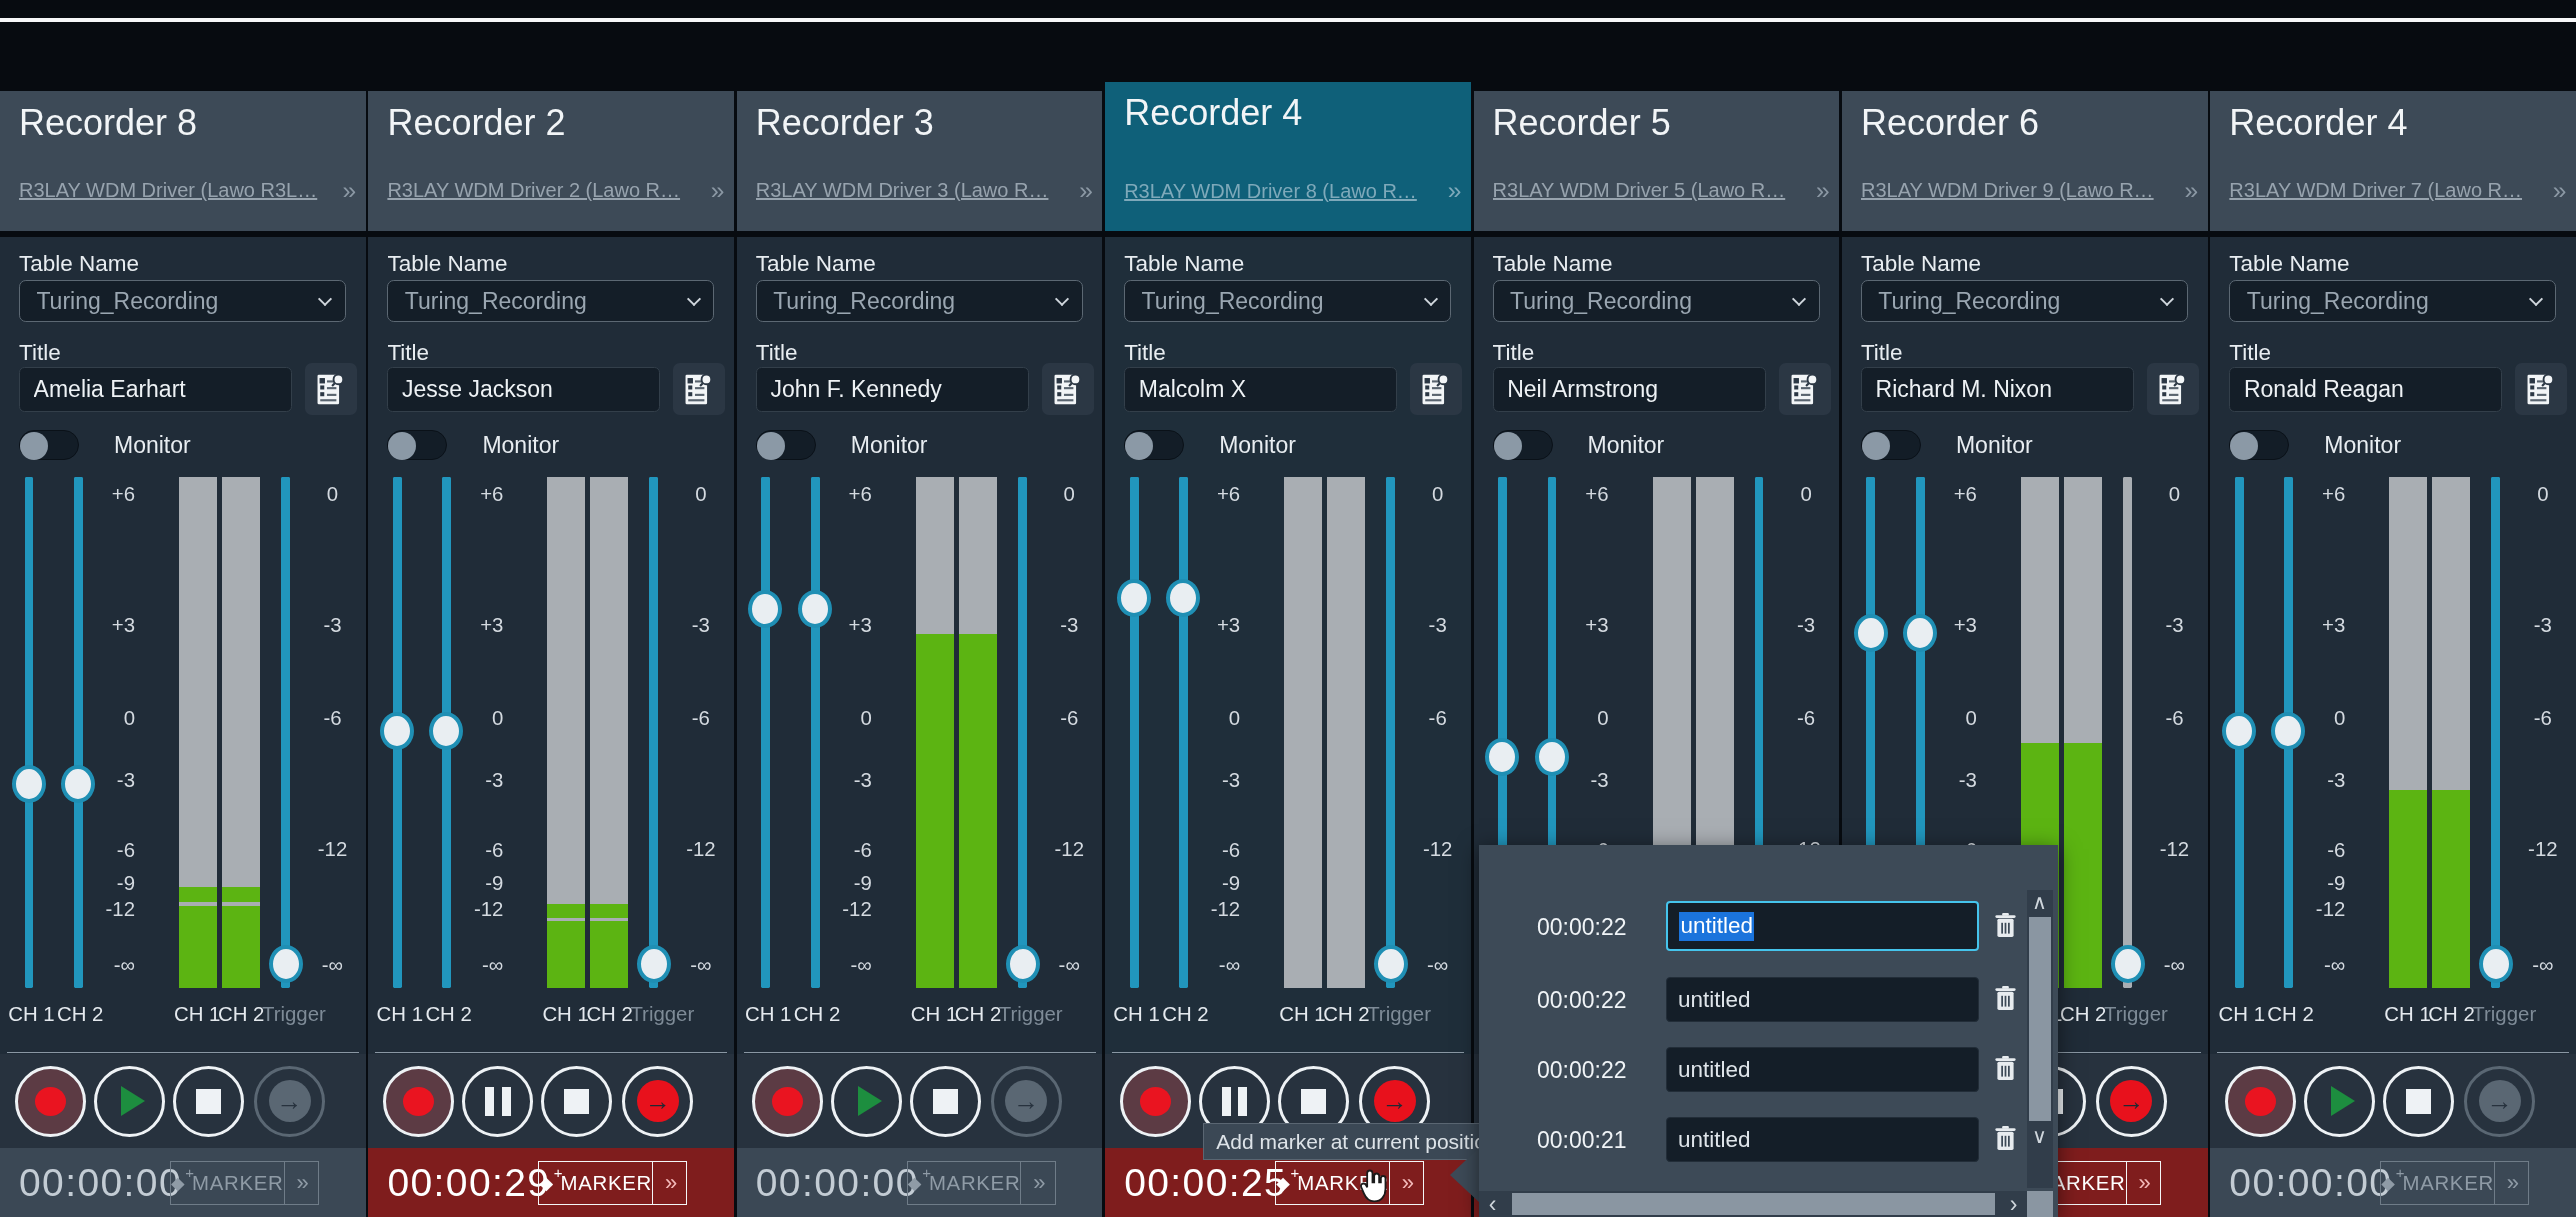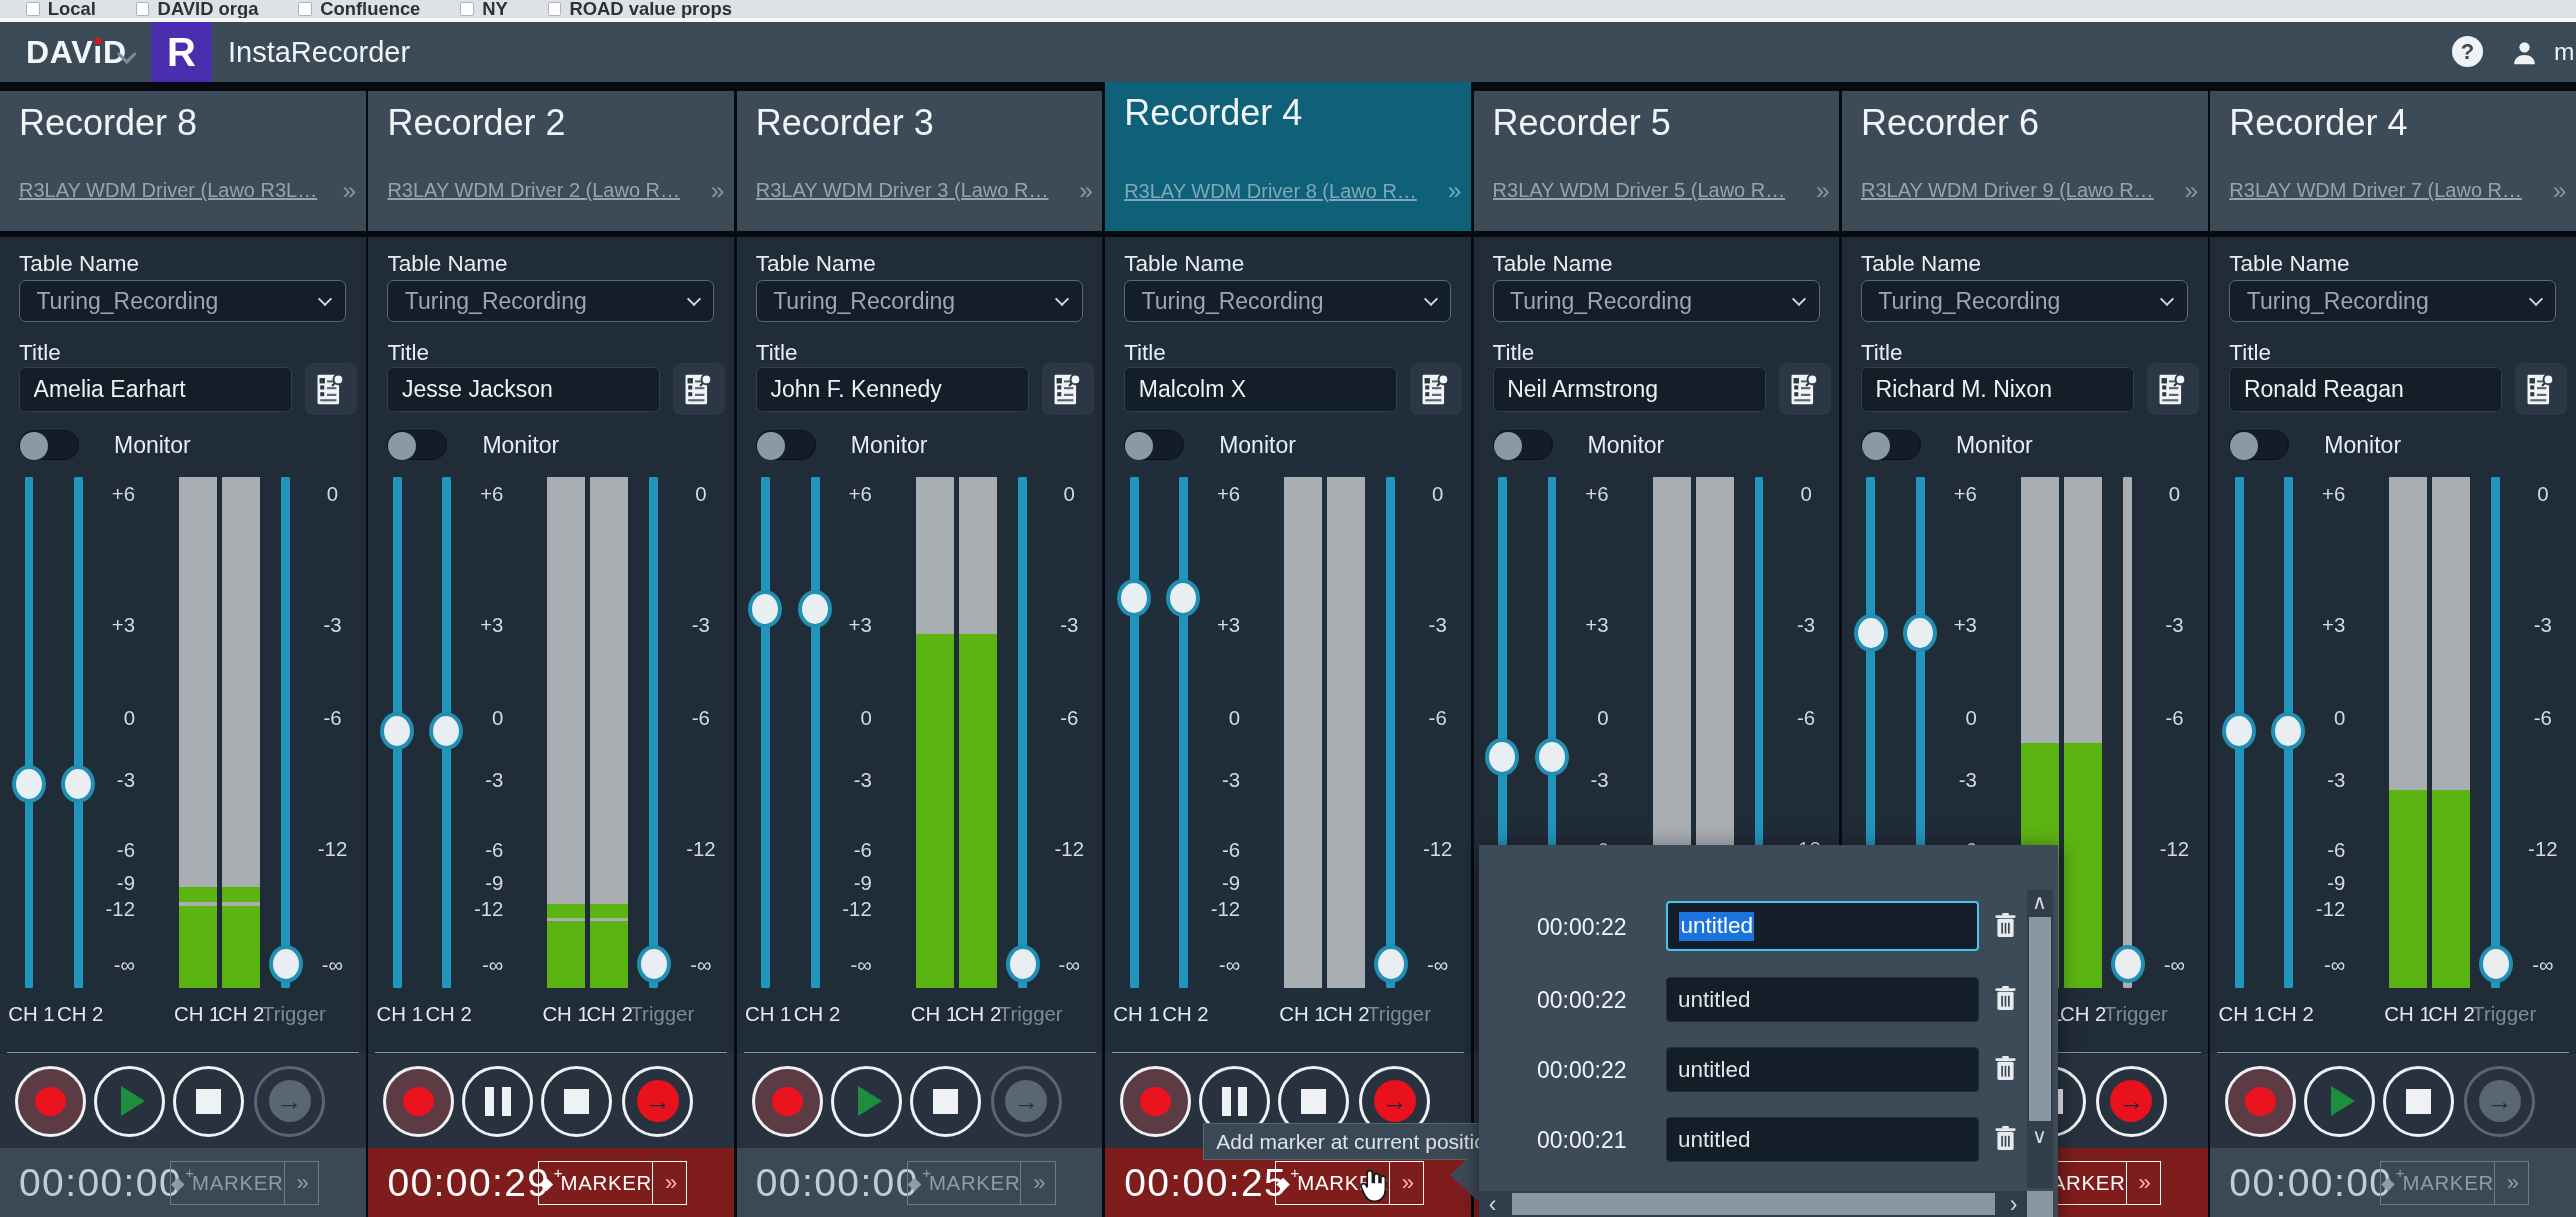--- a/index.html
+++ b/index.html
@@ -110,62 +110,22 @@
 
   
   #tooltip{position:absolute;left:1203px;top:1123px;width:301px;height:37px;background:#3b4855;border:0.7px solid #5a6672;color:#dde3e8;font-size:21px;display:flex;align-items:center;padding-left:12.3px;z-index:50;white-space:nowrap;overflow:hidden;}
   #cursor{position:absolute;left:1353px;top:1164px;z-index:100;}
 </style>
 </head>
 <body>
 
 <div id="stage">
 
-  <div id="bookmarks">
-      <div class="bm">
-        <span class="fav"></span>
-        <span class="bl">Local</span>
-      </div>
-      <div class="bm">
-        <span class="fav"></span>
-        <span class="bl">DAVID orga</span>
-      </div>
-      <div class="bm">
-        <span class="fav"></span>
-        <span class="bl">Confluence</span>
-      </div>
-      <div class="bm">
-        <span class="fav"></span>
-        <span class="bl">NY</span>
-      </div>
-      <div class="bm">
-        <span class="fav"></span>
-        <span class="bl">ROAD value props</span>
-      </div>
-    </div>
   <div id="whitestrip"></div>
 
-  <div id="apphdr">
-    <div id="brand">
-      <span>DAV</span>
-        <span class="idot">ı</span>
-        <span>D</span>
-    </div>
-    <div id="brandchev"></div>
-    <div id="applogo">R</div>
-    <div id="apptitle">InstaRecorder</div>
-    <div id="helpbtn">?</div>
-    <div id="userbtn">
-      <svg width="31" height="31" viewBox="0 0 24 24">
-          <circle cx="12" cy="8" r="4" fill="#eef2f5"></circle>
-          <path d="M4 21c0-4.4 3.6-7 8-7s8 2.6 8 7z" fill="#eef2f5"></path>
-        </svg>
-    </div>
-    <div id="usertext">m</div>
-  </div>
 
   <div id="cols">
       <div class="col">
         <div class="bodybg"></div>
         <div class="card">
           <div class="rectitle">Recorder 8</div>
           <div class="drvrow">
             <a class="drv">R3LAY WDM Driver (Lawo R3L…</a>
             <span class="dbl">»</span>
           </div>

